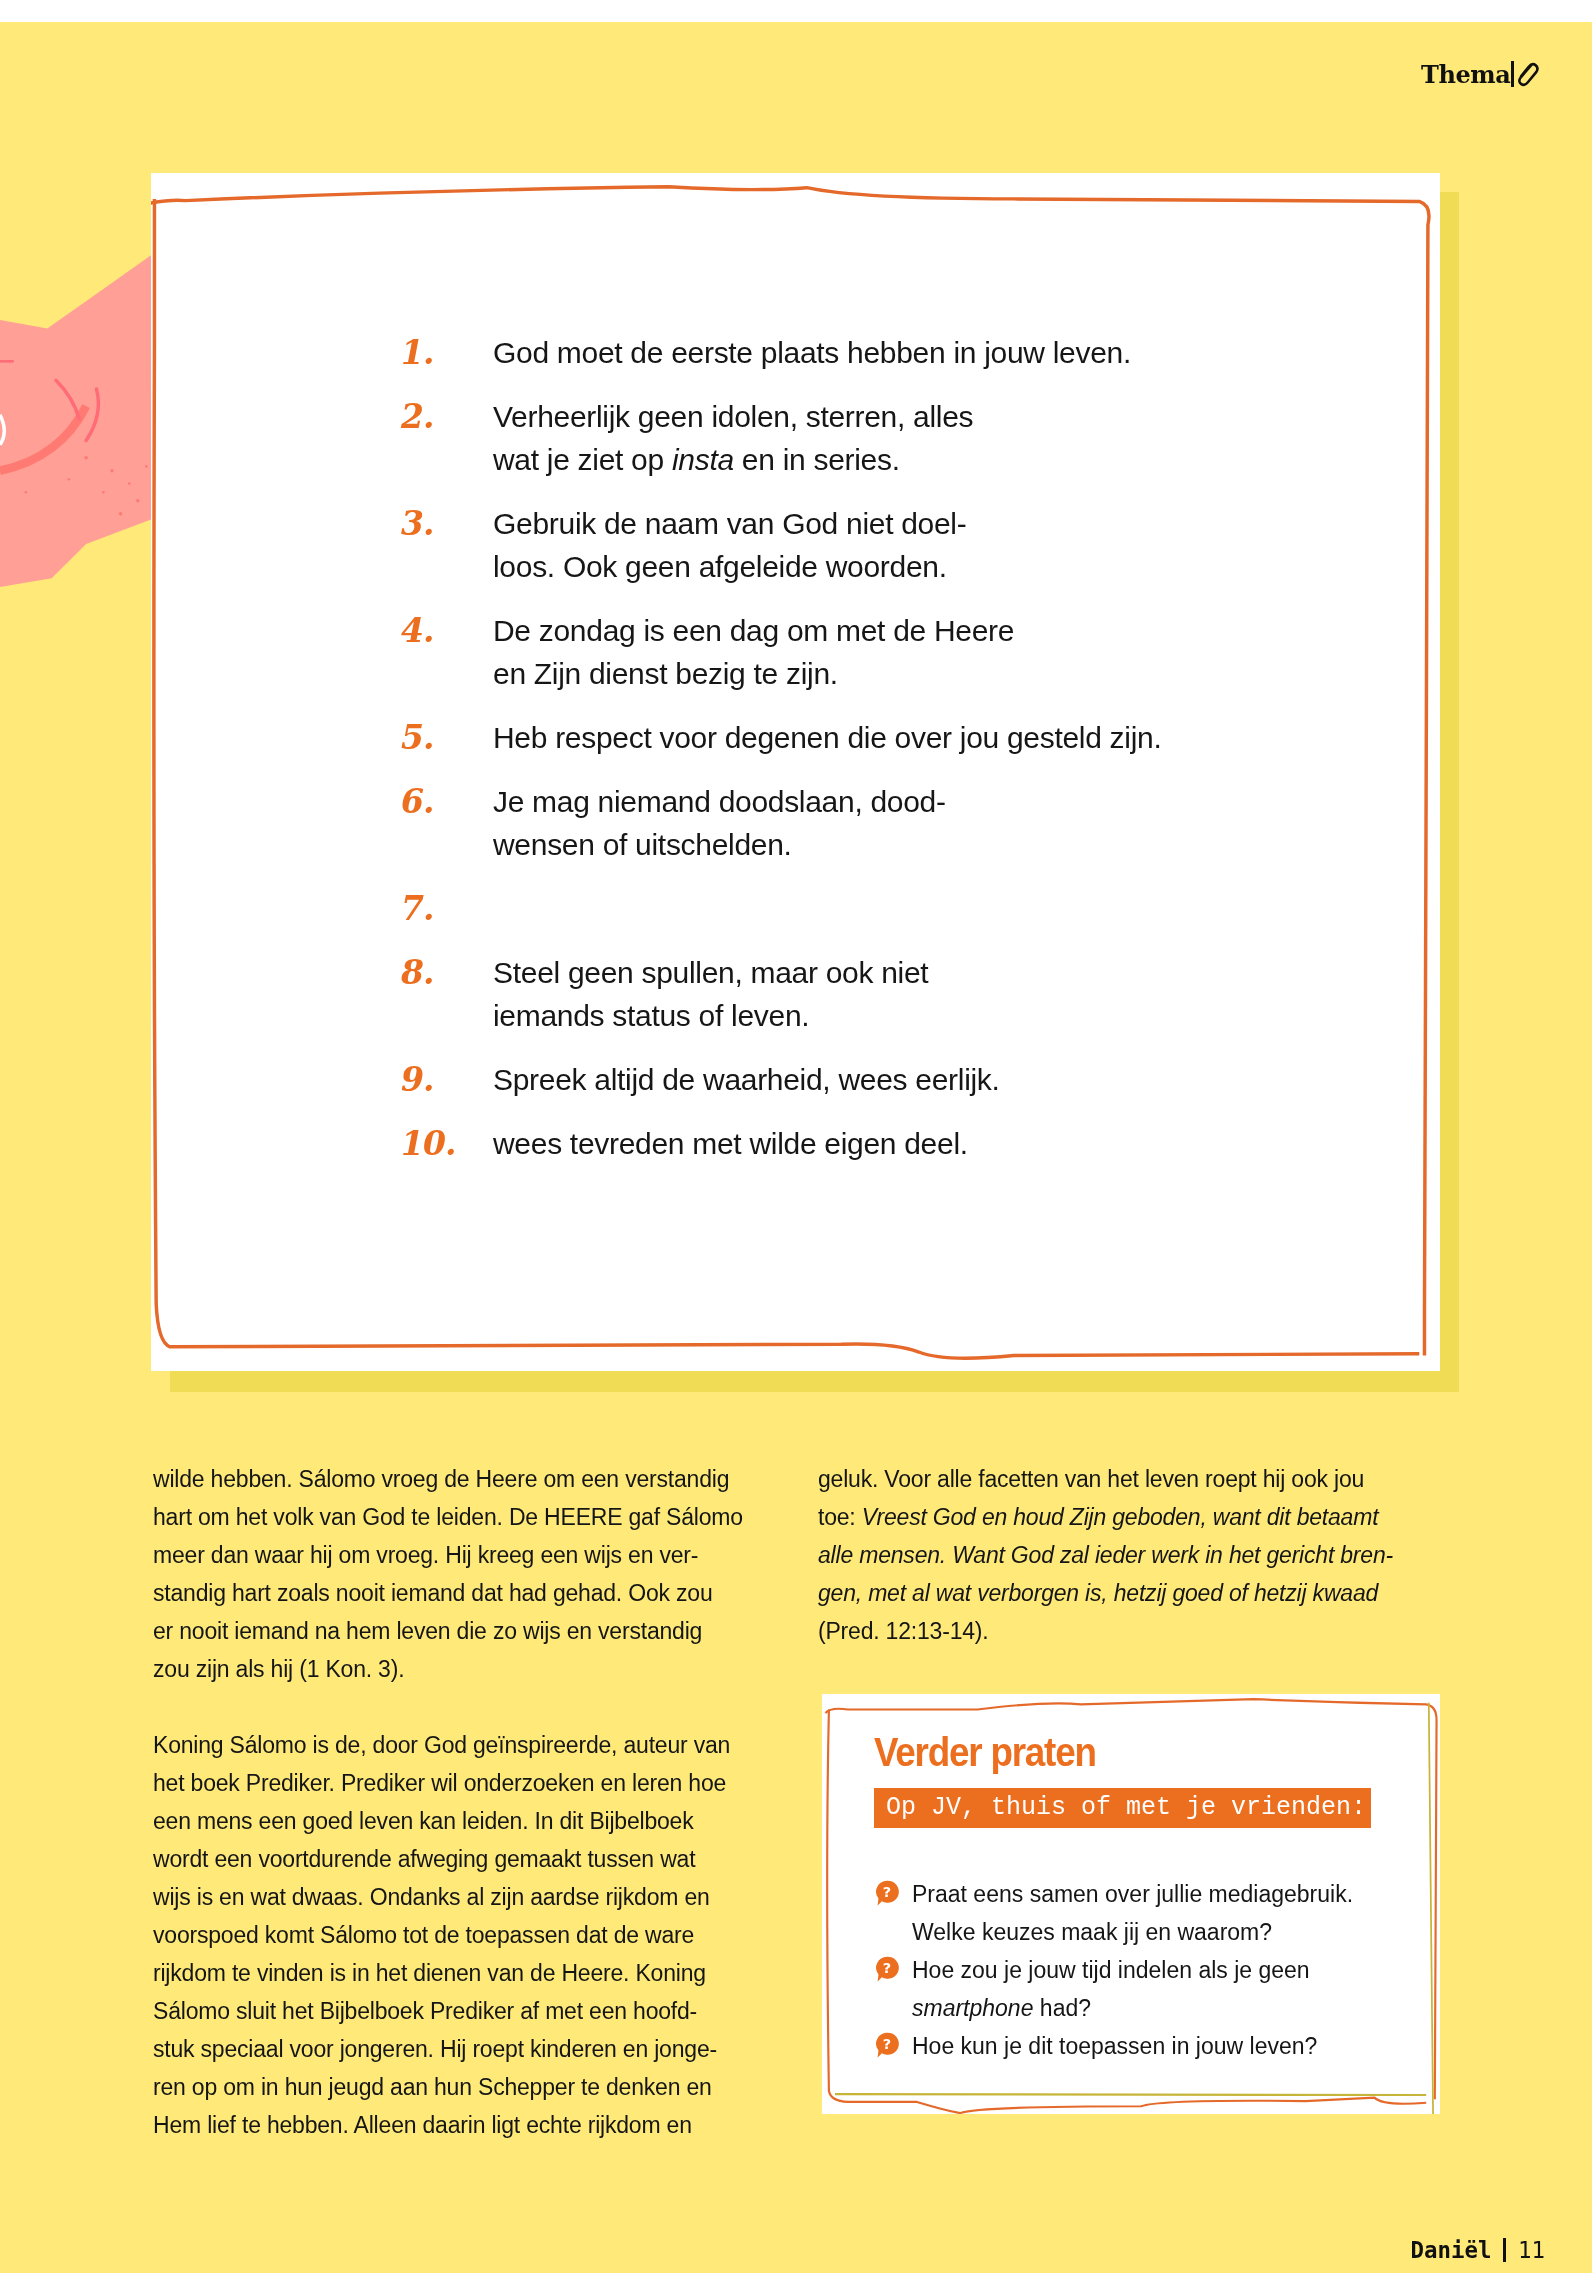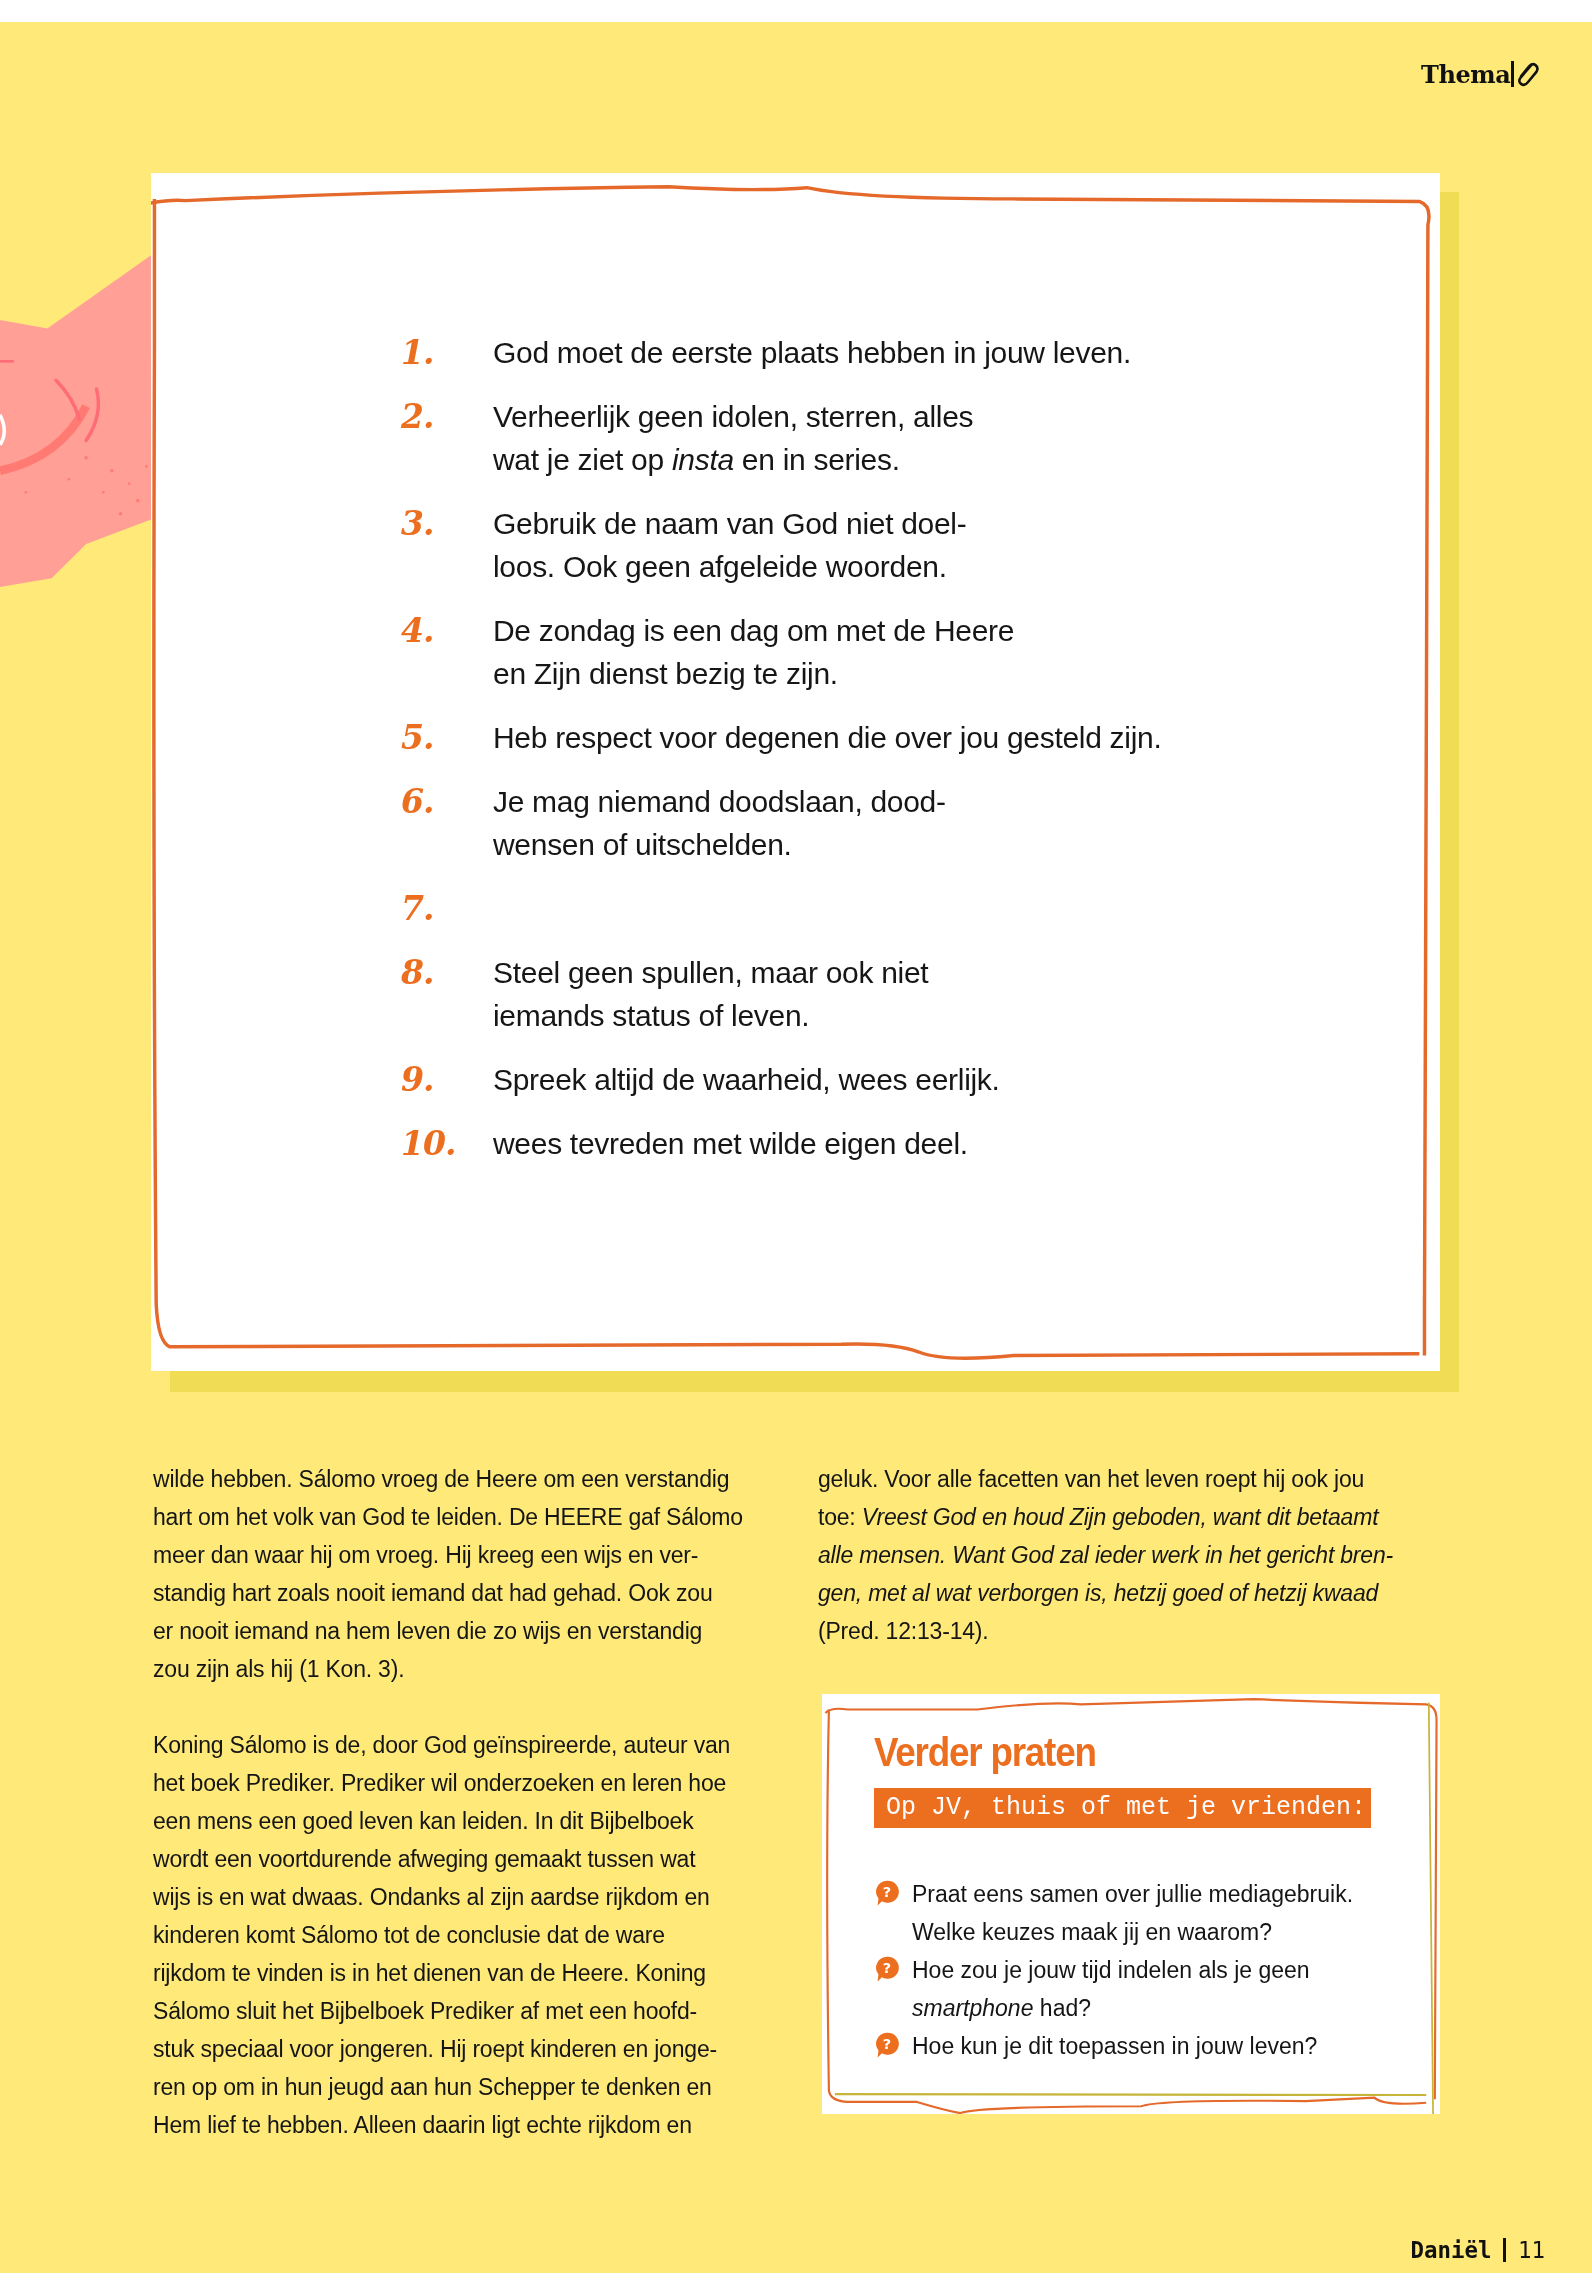--- a/index.html
+++ b/index.html
@@ -168,21 +168,21 @@
       <span class="line">standig hart zoals nooit iemand dat had gehad. Ook zou</span>
       <span class="line">er nooit iemand na hem leven die zo wijs en verstandig</span>
       <span class="line">zou zijn als hij (1 Kon. 3).</span>
     </p>
     <p>
       <span class="line">Koning Sálomo is de, door God geïnspireerde, auteur van</span>
       <span class="line">het boek Prediker. Prediker wil onderzoeken en leren hoe</span>
       <span class="line">een mens een goed leven kan leiden. In dit Bijbelboek</span>
       <span class="line">wordt een voortdurende afweging gemaakt tussen wat</span>
       <span class="line">wijs is en wat dwaas. Ondanks al zijn aardse rijkdom en</span>
-      <span class="line">kinderen komt Sálomo tot de conclusie dat de ware</span>
+      <span class="line">voorspoed komt Sálomo tot de toepassen dat de ware</span>
       <span class="line">rijkdom te vinden is in het dienen van de Heere. Koning</span>
       <span class="line">Sálomo sluit het Bijbelboek Prediker af met een hoofd-</span>
       <span class="line">stuk speciaal voor jongeren. Hij roept kinderen en jonge-</span>
       <span class="line">ren op om in hun jeugd aan hun Schepper te denken en</span>
       <span class="line">Hem lief te hebben. Alleen daarin ligt echte rijkdom en</span>
     </p>
   </div>
 
   <div class="col col-right">
     <p>

